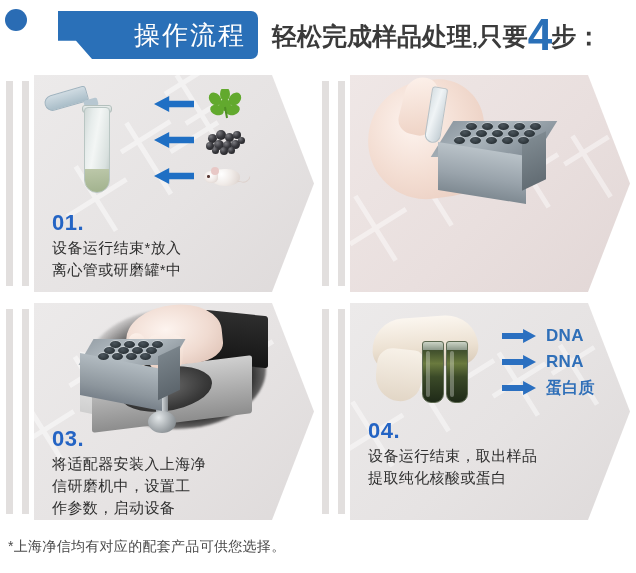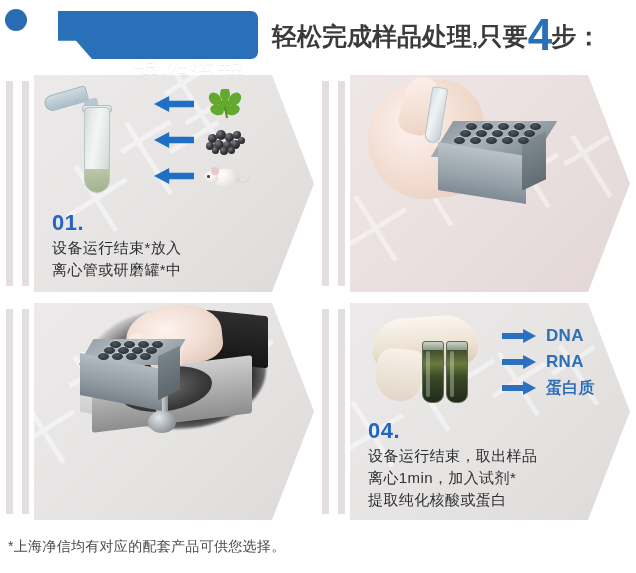--- a/index.html
+++ b/index.html
@@ -25,21 +25,20 @@
     -webkit-clip-path:polygon(0 0, 100% 0, 100% 100%, 17% 100%, 9% 62%, 0 62%);
     clip-path:polygon(0 0, 100% 0, 100% 100%, 17% 100%, 9% 62%, 0 62%);
     box-sizing:border-box;
   }
   .hdr-banner-text{
     position:absolute;left:58px;top:11px;width:200px;height:48px;
     display:flex;align-items:center;justify-content:flex-end;
     padding-right:12px;box-sizing:border-box;
     color:#ffffff;font-size:26px;letter-spacing:2px;font-weight:400;
     text-shadow:0 1px 0 rgba(0,0,0,.08);
-    margin-top:38px;
   }
   .hdr-headline{
     position:absolute;left:272px;top:14px;
     font-size:25px;font-weight:bold;color:#3b3b3b;
     letter-spacing:0px;white-space:nowrap;
     line-height:42px;
   }
   .hdr-headline .big4{
     color:#2a70b8;font-size:44px;font-weight:bold;
     vertical-align:-5px;letter-spacing:-1px;
@@ -465,20 +464,26 @@
           <div class="hole" style="left:70px;top:44px;"></div>
           <div class="hole" style="left:84px;top:44px;"></div>
           <div class="hole" style="left:98px;top:44px;"></div>
           <div class="hole" style="left:112px;top:44px;"></div>
           <div class="hole" style="left:76px;top:38px;"></div>
           <div class="hole" style="left:90px;top:38px;"></div>
           <div class="hole" style="left:104px;top:38px;"></div>
           <div class="hole" style="left:118px;top:38px;"></div>
         </div>
 
+        <div class="cap-wrap" style="top:124px;">
+          <div class="cap-num">03.</div>
+          <div class="cap-line">将适配器安装入上海净</div>
+          <div class="cap-line">信研磨机中，设置工</div>
+          <div class="cap-line">作参数，启动设备</div>
+        </div>
       </div>
     </div>
 
     <div class="cell r1 c1">
       <div class="bar b1"></div>
       <div class="bar b2"></div>
       <div class="panel tint-gray">
 
         <div class="wm">
           <svg width="280" height="217" viewBox="0 0 280 217">
@@ -511,21 +516,20 @@
           </div>
           <div class="prod" style="left:152px;top:74px;">
             <div class="arrow-r"></div>
             <div class="plab cn">蛋白质</div>
           </div>
         </div>
 
         <div class="cap-wrap" style="top:116px;">
           <div class="cap-num">04.</div>
           <div class="cap-line">设备运行结束，取出样品</div>
-          <div class="cap-line">离心1min，加入试剂*</div>
           <div class="cap-line">提取纯化核酸或蛋白</div>
         </div>
       </div>
     </div>
 
   </div>
 
   <div class="footer">*上海净信均有对应的配套产品可供您选择。</div>
 
 </div>

